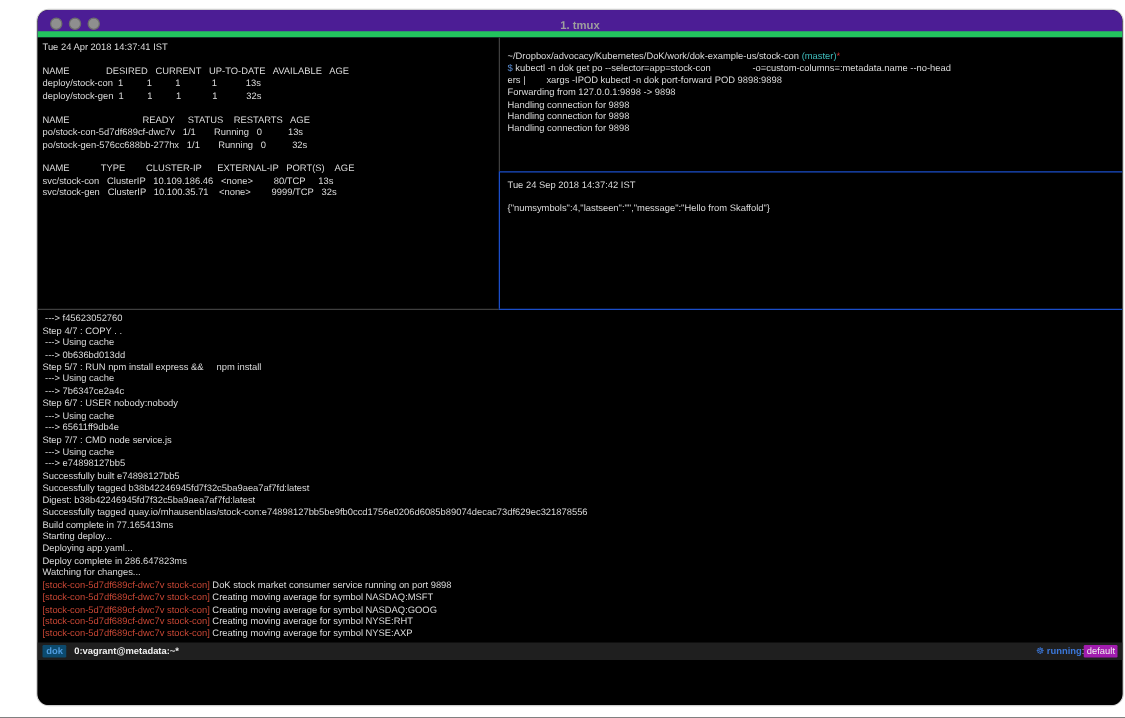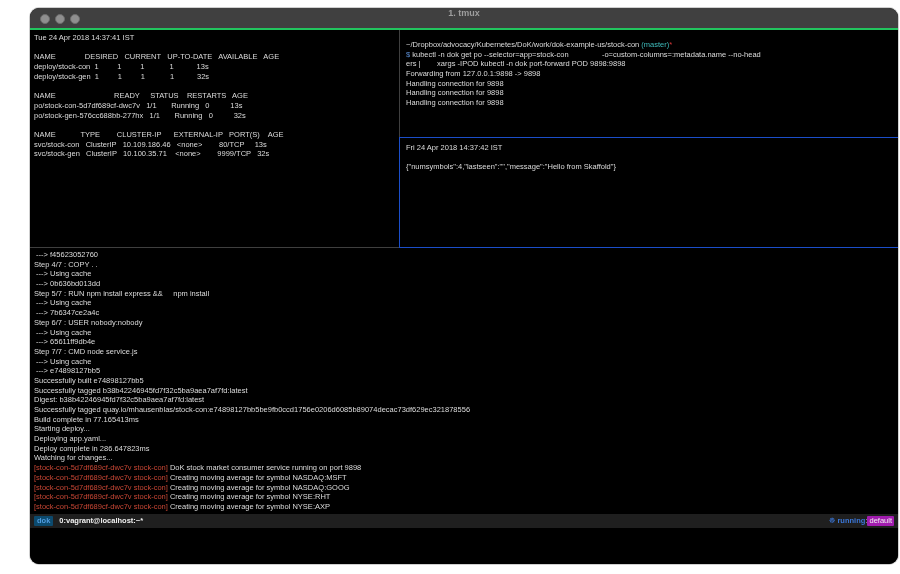--- a/index.html
+++ b/index.html
@@ -12,22 +12,22 @@
     --blue:#5c8fd6;
     --statusblue:#3b77d9;
   }
   *{box-sizing:border-box;margin:0;padding:0}
   html,body{width:900px;height:574px;overflow:hidden}
   body{background:#ffffff;position:relative;font-family:"DejaVu Sans Mono",monospace}
 
   .window{position:absolute;left:30px;top:8px;width:868px;height:556px;background:#000;
           border-radius:9px;overflow:hidden;box-shadow:0 0 0 1px #cfcfcf}
 
-  .titlebar{position:absolute;left:0;top:0;right:0;height:22px;background:#404040;
-            border-bottom:2px solid #22c55e;display:flex;align-items:flex-start}
+  .titlebar{position:absolute;left:0;top:0;right:0;height:22px;background:#4c1d95;
+            border-bottom:5px solid #22c55e;display:flex;align-items:flex-end}
   .dots{position:absolute;left:10px;top:6px;display:flex;gap:5px}
   .dot{width:10px;height:10px;border-radius:50%;background:#8f8f8f;border:1px solid #6d6d6d}
   .titletext{width:100%;text-align:center;font:bold 9px "Liberation Sans",sans-serif;color:#9e9e9e}
 
   .term{position:absolute;left:0;top:22px;right:0;bottom:0;background:#000;
         font-family:Liberation Sans, sans-serif;font-size:7.5px;line-height:9.7px;color:var(--fg)}
   .pane{position:absolute;white-space:pre;overflow:hidden}
   .pane div{height:9.7px}
 
   .pane-tl{left:0;top:0;width:369px;height:217px;padding:3px 0 0 4px}
@@ -70,33 +70,33 @@
     </div>
     <div class="titletext">1. tmux</div>
   </div>
 
   <div class="term">
 
     <div class="pane pane-tl"><div>Tue 24 Apr 2018 14:37:41 IST</div><div>&nbsp;</div><div>NAME              DESIRED   CURRENT   UP-TO-DATE   AVAILABLE   AGE</div><div>deploy/stock-con  1         1         1            1           13s</div><div>deploy/stock-gen  1         1         1            1           32s</div><div>&nbsp;</div><div>NAME                            READY     STATUS    RESTARTS   AGE</div><div>po/stock-con-5d7df689cf-dwc7v   1/1       Running   0          13s</div><div>po/stock-gen-576cc688bb-277hx   1/1       Running   0          32s</div><div>&nbsp;</div><div>NAME            TYPE        CLUSTER-IP      EXTERNAL-IP   PORT(S)    AGE</div><div>svc/stock-con   ClusterIP   10.109.186.46   &lt;none&gt;        80/TCP     13s</div><div>svc/stock-gen   ClusterIP   10.100.35.71    &lt;none&gt;        9999/TCP   32s</div></div>
 
     <div class="pane pane-tr"><div><span>~/Dropbox/advocacy/Kubernetes/DoK/work/dok-example-us/stock-con </span><span class="c-cyan">(master)</span><span class="c-red">*</span></div><div><span class="c-blue">$</span><span> kubectl -n dok get po --selector=app=stock-con                -o=custom-columns=:metadata.name --no-head</span></div><div>ers |        xargs -IPOD kubectl -n dok port-forward POD 9898:9898</div><div>Forwarding from 127.0.0.1:9898 -&gt; 9898</div><div>Handling connection for 9898</div><div>Handling connection for 9898</div><div>Handling connection for 9898</div></div>
 
-    <div class="pane pane-mr"><div>Fri 24 Apr 2018 14:37:42 IST</div><div>&nbsp;</div><div>{"numsymbols":4,"lastseen":"","message":"Hello from Skaffold"}</div></div>
+    <div class="pane pane-mr"><div>Tue 24 Sep 2018 14:37:42 IST</div><div>&nbsp;</div><div>{"numsymbols":4,"lastseen":"","message":"Hello from Skaffold"}</div></div>
 
     <div class="pane pane-b"><div> ---&gt; f45623052760</div><div>Step 4/7 : COPY . .</div><div> ---&gt; Using cache</div><div> ---&gt; 0b636bd013dd</div><div>Step 5/7 : RUN npm install express &amp;&amp;     npm install</div><div> ---&gt; Using cache</div><div> ---&gt; 7b6347ce2a4c</div><div>Step 6/7 : USER nobody:nobody</div><div> ---&gt; Using cache</div><div> ---&gt; 65611ff9db4e</div><div>Step 7/7 : CMD node service.js</div><div> ---&gt; Using cache</div><div> ---&gt; e74898127bb5</div><div>Successfully built e74898127bb5</div><div>Successfully tagged b38b42246945fd7f32c5ba9aea7af7fd:latest</div><div>Digest: b38b42246945fd7f32c5ba9aea7af7fd:latest</div><div>Successfully tagged quay.io/mhausenblas/stock-con:e74898127bb5be9fb0ccd1756e0206d6085b89074decac73df629ec321878556</div><div>Build complete in 77.165413ms</div><div>Starting deploy...</div><div>Deploying app.yaml...</div><div>Deploy complete in 286.647823ms</div><div>Watching for changes...</div><div><span class="c-logred">[stock-con-5d7df689cf-dwc7v stock-con]</span><span> DoK stock market consumer service running on port 9898</span></div><div><span class="c-logred">[stock-con-5d7df689cf-dwc7v stock-con]</span><span> Creating moving average for symbol NASDAQ:MSFT</span></div><div><span class="c-logred">[stock-con-5d7df689cf-dwc7v stock-con]</span><span> Creating moving average for symbol NASDAQ:GOOG</span></div><div><span class="c-logred">[stock-con-5d7df689cf-dwc7v stock-con]</span><span> Creating moving average for symbol NYSE:RHT</span></div><div><span class="c-logred">[stock-con-5d7df689cf-dwc7v stock-con]</span><span> Creating moving average for symbol NYSE:AXP</span></div></div>
 
     <div class="divider div-v-top"></div>
     <div class="divider div-v-bottom"></div>
     <div class="divider div-h-right"></div>
     <div class="divider div-h-main-left"></div>
     <div class="divider div-h-main-right"></div>
 
     <div class="statusbar">
       <span class="sess">dok</span>
-      <span class="winname">0:vagrant@localhost:~*</span>
+      <span class="winname">0:vagrant@metadata:~*</span>
       <span class="status-right">
         <span class="kicon">☸</span>
         <span class="kctx">running</span>
         <span class="ksep">:</span>
         <span class="kns">default</span>
       </span>
     </div>
 
   </div>
 </div>

